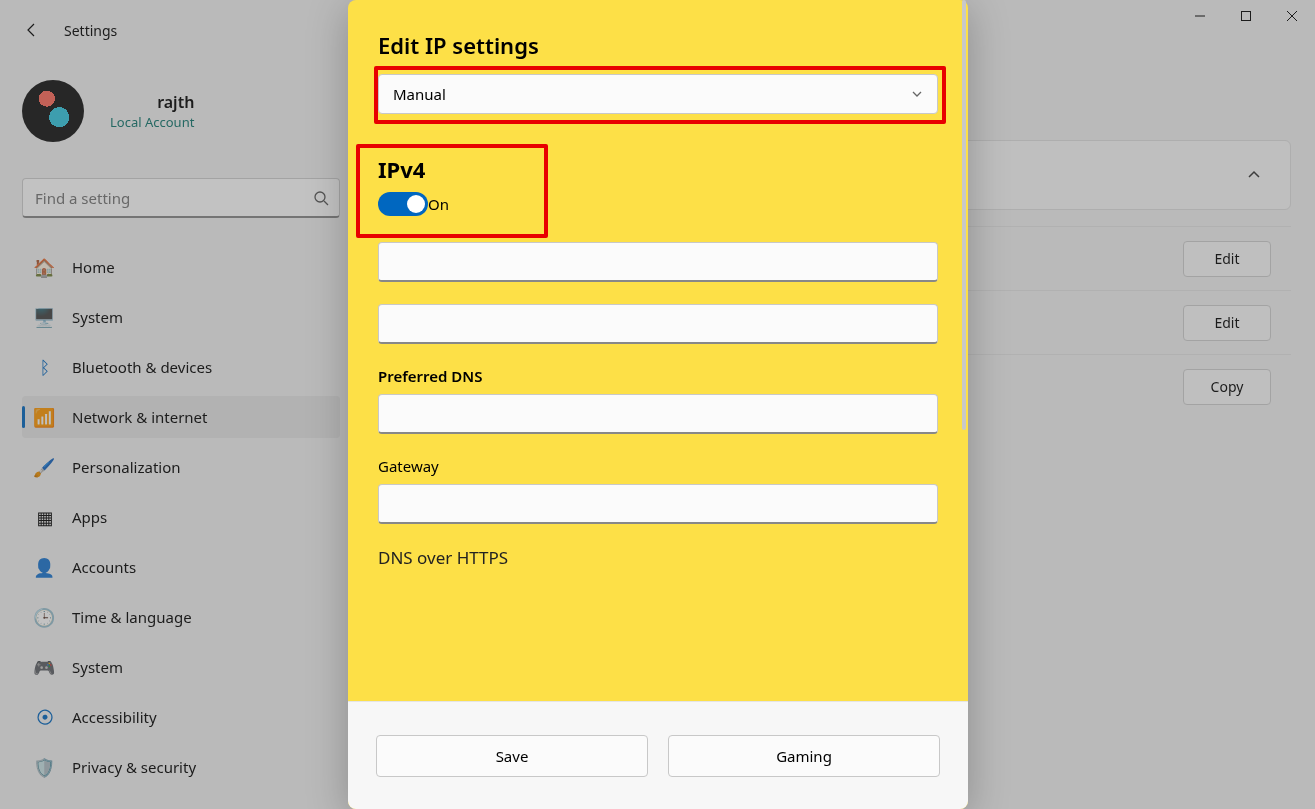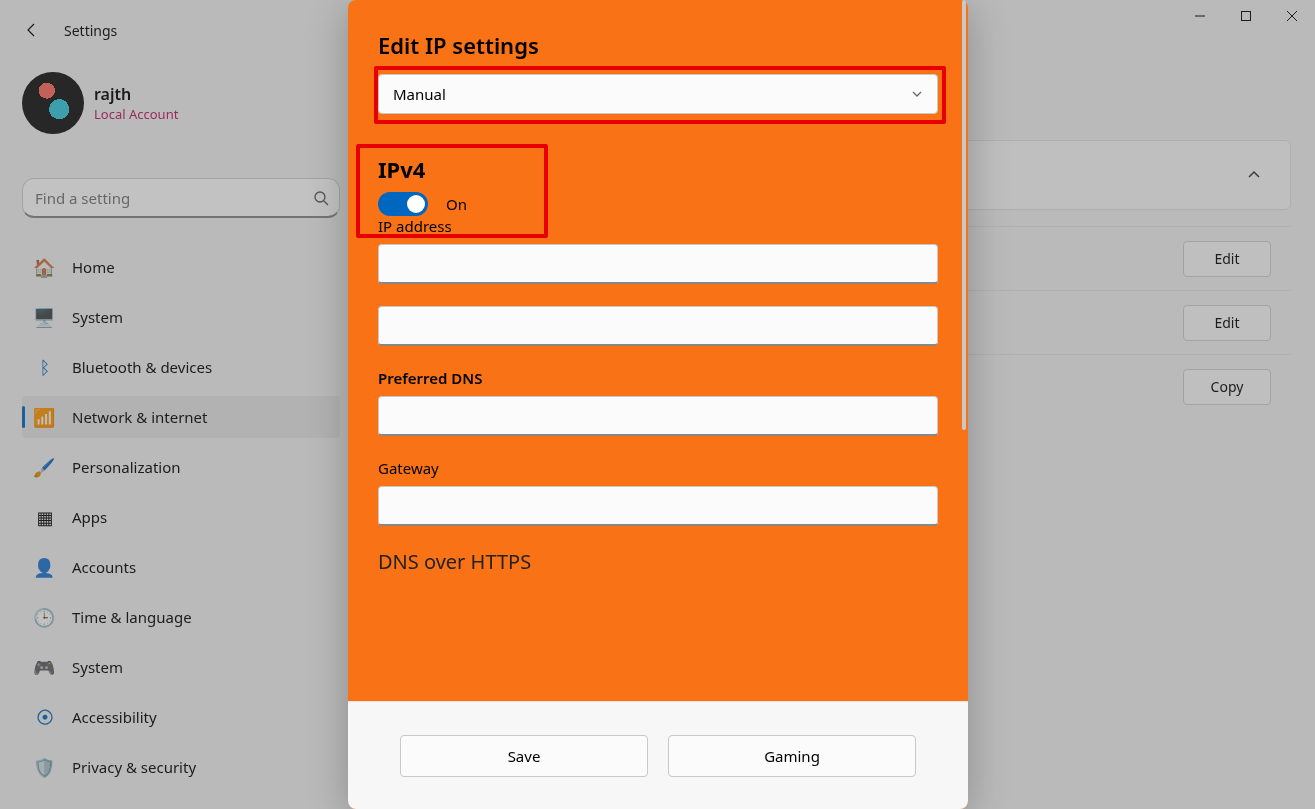--- a/index.html
+++ b/index.html
@@ -9,27 +9,27 @@
 .titlebar { position: absolute; top: 0; right: 0; height: 32px; display: flex; }
 .winbtn { width: 46px; height: 32px; display: flex; align-items: center; justify-content: center; color: #000; }
 .winbtn svg { width: 10px; height: 10px; }
 
 
 .header { position: absolute; top: 20px; left: 22px; display: flex; align-items: center; gap: 22px; }
 .header .back { width: 20px; height: 20px; display:flex; align-items:center; justify-content:center;}
 .header .title { font-size: 14px; }
 
 
-.usercard { position: absolute; top: 72px; left: 22px; display: flex; align-items: center; gap: 10px; }
+.usercard { position: absolute; top: 80px; left: 22px; display: flex; align-items: center; gap: 26px; text-align: right; }
 .avatar { width: 62px; height: 62px; border-radius: 50%; background: radial-gradient(circle at 40% 30%, #ff6a5b 0 8px, transparent 8px), radial-gradient(circle at 60% 60%, #33c8e0 0 10px, transparent 10px), #111; display:block;}
 .usercard .name { font-size: 16px; font-weight: 600; }
-.usercard .sub { font-size: 13px; color: #be185d; }
-
-
-.search { position: absolute; top: 178px; left: 22px; width: 318px; height: 40px; background: #fff; border: 1px solid #d0d0d0; border-bottom: 2px solid #888; border-radius: 12px; display: flex; align-items: center; }
+.usercard .sub { font-size: 13px; color: #0f766e; }
+
+
+.search { position: absolute; top: 178px; left: 22px; width: 318px; height: 40px; background: #fff; border: 1px solid #d0d0d0; border-bottom: 2px solid #888; border-radius: 4px; display: flex; align-items: center; }
 .search input { border: none; outline: none; flex: 1; padding: 0 12px; font-size: 15px; background: transparent; }
 .search .sicon { width: 36px; display:flex;align-items:center;justify-content:center; color:#555;}
 
 
 .sidebar { position: absolute; top: 246px; left: 22px; width: 318px; display: flex; flex-direction: column; }
 .sideitem { height: 42px; border-radius: 4px; display: flex; align-items: center; gap: 16px; padding: 0 12px; font-size: 15px; margin-bottom: 8px; position:relative;}
 .sideitem.active { background: #e6e6e6; }
 .sideitem.active::before { content:""; position:absolute; left:0; top:10px; bottom:10px; width:3px; background:#0067c0; border-radius:2px;}
 .sideicon { width: 22px; height: 22px; display:flex; align-items:center; justify-content:center; font-size:18px;}
 
@@ -41,40 +41,40 @@
 .proprows { margin-top: 16px; }
 .proprow { height: 64px; border-top: 1px solid #e5e5e5; display:flex; align-items:center; padding: 0 20px; }
 .proprow .btn { margin-left:auto; width:88px; height:36px; background:#fbfbfb; border:1px solid #d0d0d0; border-radius:4px; display:flex; align-items:center; justify-content:center; font-size:14px;}
 .proprow .rowtext { font-size:14px; color:#222; }
 .belowtext { margin-top: 12px; font-size: 14px; color:#222; line-height: 28px; padding-left: 4px;}
 
 
 .overlay { position:absolute; inset:0; background: rgba(80,80,80,0.35); }
 
 
-.dialog { position:absolute; left: 348px; top: 0; width: 620px; height: 809px; background:#f97316; border-radius: 8px; display:flex; flex-direction:column; box-shadow: 0 8px 40px rgba(0,0,0,0.25);}
+.dialog { position:absolute; left: 348px; top: 0; width: 620px; height: 809px; background:#fde047; border-radius: 8px; display:flex; flex-direction:column; box-shadow: 0 8px 40px rgba(0,0,0,0.25);}
 .dialog .scrollarea { flex: 1; overflow: hidden; padding: 30px 30px 0 30px; position:relative;}
 .dialog .dtitle { font-size: 22px; font-weight: 600; margin-bottom: 14px; }
 .dropdown { width: 560px; height: 40px; border: 1px solid #c8c8c8; border-radius: 4px; display:flex; align-items:center; padding: 0 14px; font-size:15px; background:#fbfbfb; margin-bottom: 40px;}
 .dropdown .dd-chev { margin-left:auto; color:#666;}
 .hl1 { position:absolute; border:4px solid #e80000; border-radius:2px; pointer-events:none;}
 .hl-drop { left: 26px; top: 66px; width: 572px; height: 58px;}
 .hl-ipv4 { left: 8px; top: 144px; width: 192px; height: 94px;}
 .section-h { font-size: 22px; font-weight: 700; margin-bottom: 8px;}
-.toggle-row { display:flex; align-items:center; gap: 18px; }
+.toggle-row { display:flex; align-items:center; gap: 0; margin-bottom: 26px;}
 .toggle { width: 50px; height: 24px; border-radius: 12px; background:#0067c0; position:relative;}
 .toggle::after { content:""; position:absolute; right:3px; top:3px; width:18px; height:18px; border-radius:50%; background:#fff;}
 .toggle-label { font-size:15px;}
 .field { margin-bottom: 22px; }
 .field .flabel { font-size:15px; margin-bottom: 8px; display:block;}
 .field .flabel.bold { font-weight:600;}
 .field input { width: 560px; height: 40px; border:1px solid #c8c8c8; border-bottom: 2px solid #888; border-radius:4px; background:#fbfbfb; padding: 0 12px; font-size:15px; outline:none;}
-.cutoff { font-size:20px; color:#222; margin-top: 4px;}
+.cutoff { font-size:17px; color:#222; margin-top: 4px;}
 .dialog-footer { height: 108px; border-top:1px solid #e5e5e5; background:#f7f7f7; display:flex; align-items:center; justify-content:center; gap: 20px; border-radius: 0 0 8px 8px;}
-.dbtn { width: 248px; height: 42px; border:1px solid #c8c8c8; border-radius:4px; background:#fbfbfb; font-size:15px; display:flex; align-items:center; justify-content:center;}
+.dbtn { width: 272px; height: 42px; border:1px solid #c8c8c8; border-radius:4px; background:#fbfbfb; font-size:15px; display:flex; align-items:center; justify-content:center;}
 .scroll-indicator { position:absolute; right:2px; top:0; width:4px; height:430px; background:#c8c8c8; border-radius:2px;}
 </style>
 </head>
 <body>
 
 <div class="titlebar">
   <div class="winbtn">
       <svg viewBox="0 0 10 10">
         <line x1="0" y1="5" x2="10" y2="5" stroke="currentColor" stroke-width="1"></line>
       </svg>
@@ -214,21 +214,20 @@
           </svg></span>
     </div>
 
     <div class="section-h">IPv4</div>
     <div class="toggle-row">
       <div class="toggle"></div>
       <span class="toggle-label">On</span>
     </div>
 
     <div class="field">
-      <span class="flabel">IP address</span>
       <input type="text" value="" style="">
     </div>
     <div class="field">
       <input type="text" value="" style="">
     </div>
     <div class="field">
       <span class="flabel bold">Preferred DNS</span>
       <input type="text" value="" style="">
     </div>
     <div class="field">

